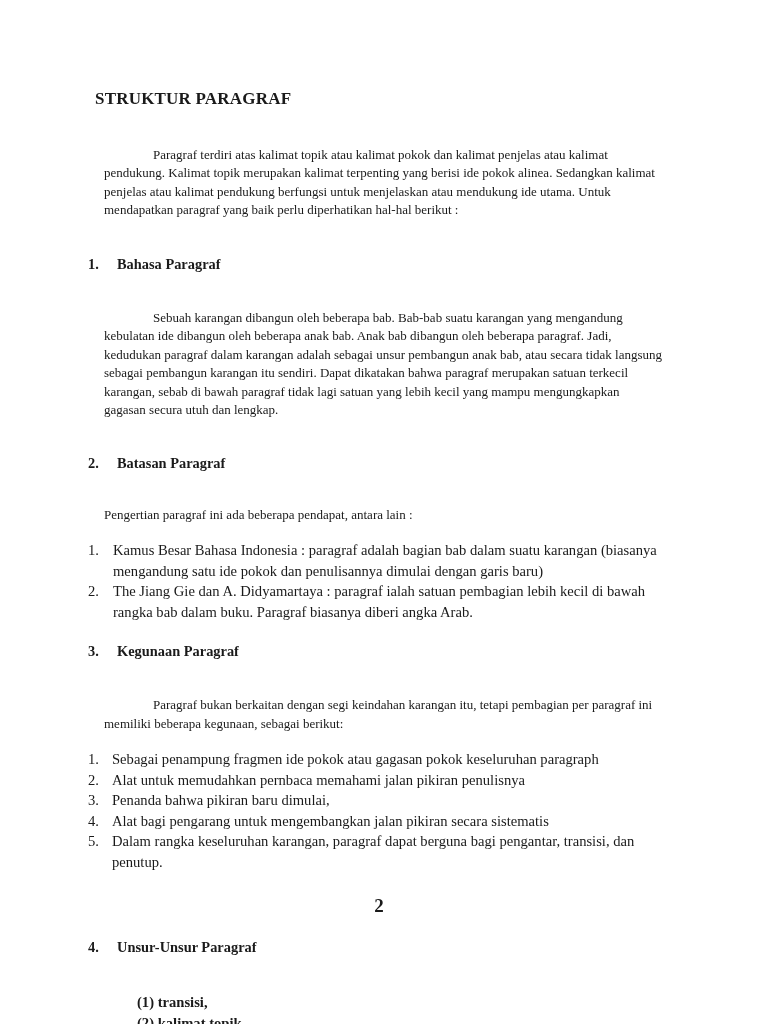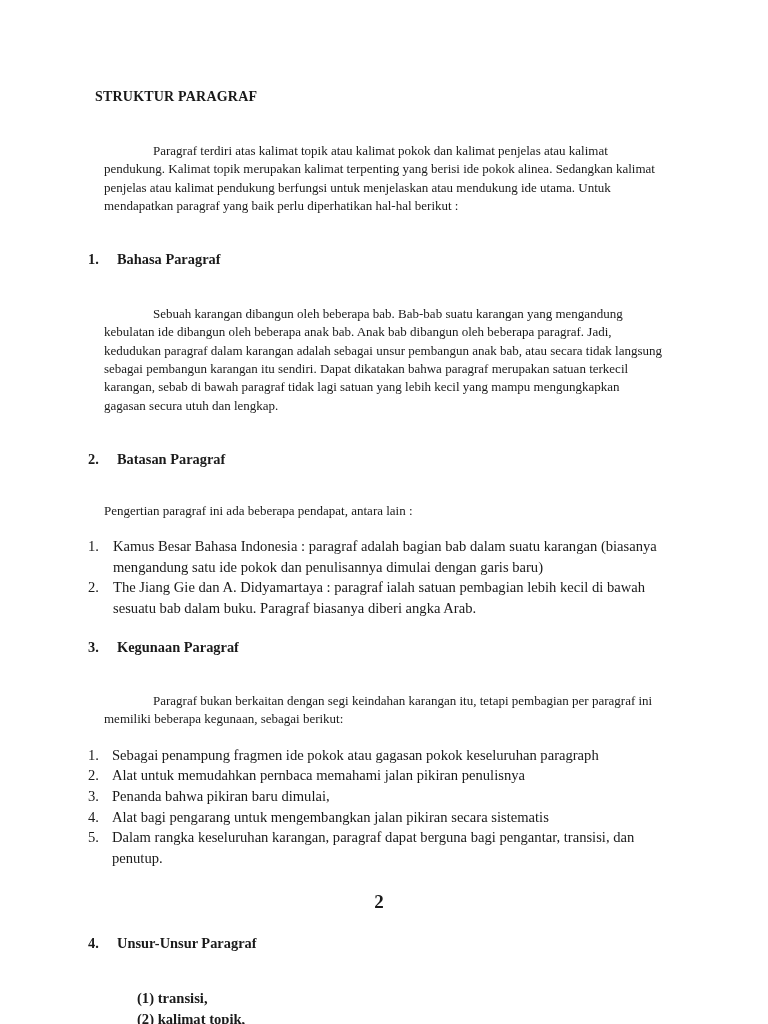--- a/index.html
+++ b/index.html
@@ -19,21 +19,21 @@
     position: relative;
     width: 768px;
     height: 1024px;
     background: #ffffff;
     box-sizing: border-box;
     padding: 88px 88px 0 88px;
   }
 
   
   .doc-title {
-    font-size: 14px;
+    font-size: 17px;
     font-weight: bold;
     letter-spacing: 0.2px;
     margin: 0 0 0 7px;
     line-height: 1.35;
   }
 
   .para {
     font-size: 13px;
     line-height: 1.415;
     margin: 16px;
@@ -152,21 +152,21 @@
 
   <p class="para">Pengertian paragraf ini ada beberapa pendapat, antara lain :</p>
 
   <ol class="num-list list-outdent">
     <li>
       <span class="marker">1.</span>
       <span class="body">Kamus Besar Bahasa Indonesia : paragraf adalah bagian bab dalam suatu karangan (biasanya mengandung satu ide pokok dan penulisannya dimulai dengan garis baru)</span>
     </li>
     <li>
       <span class="marker">2.</span>
-      <span class="body">The Jiang Gie dan A. Didyamartaya : paragraf ialah satuan pembagian lebih kecil di bawah sesuatu bab dalam buku. Paragraf biasanya diberi angka Arab.</span>
+      <span class="body">The Jiang Gie dan A. Didyamartaya : paragraf ialah satuan pembagian lebih kecil di bawah rangka bab dalam buku. Paragraf biasanya diberi angka Arab.</span>
     </li>
   </ol>
 
   <div class="spacer-lg"></div>
 
   <div class="section-head">
     <span class="num">3.</span>
     <span class="label">Kegunaan Paragraf</span>
   </div>
 

